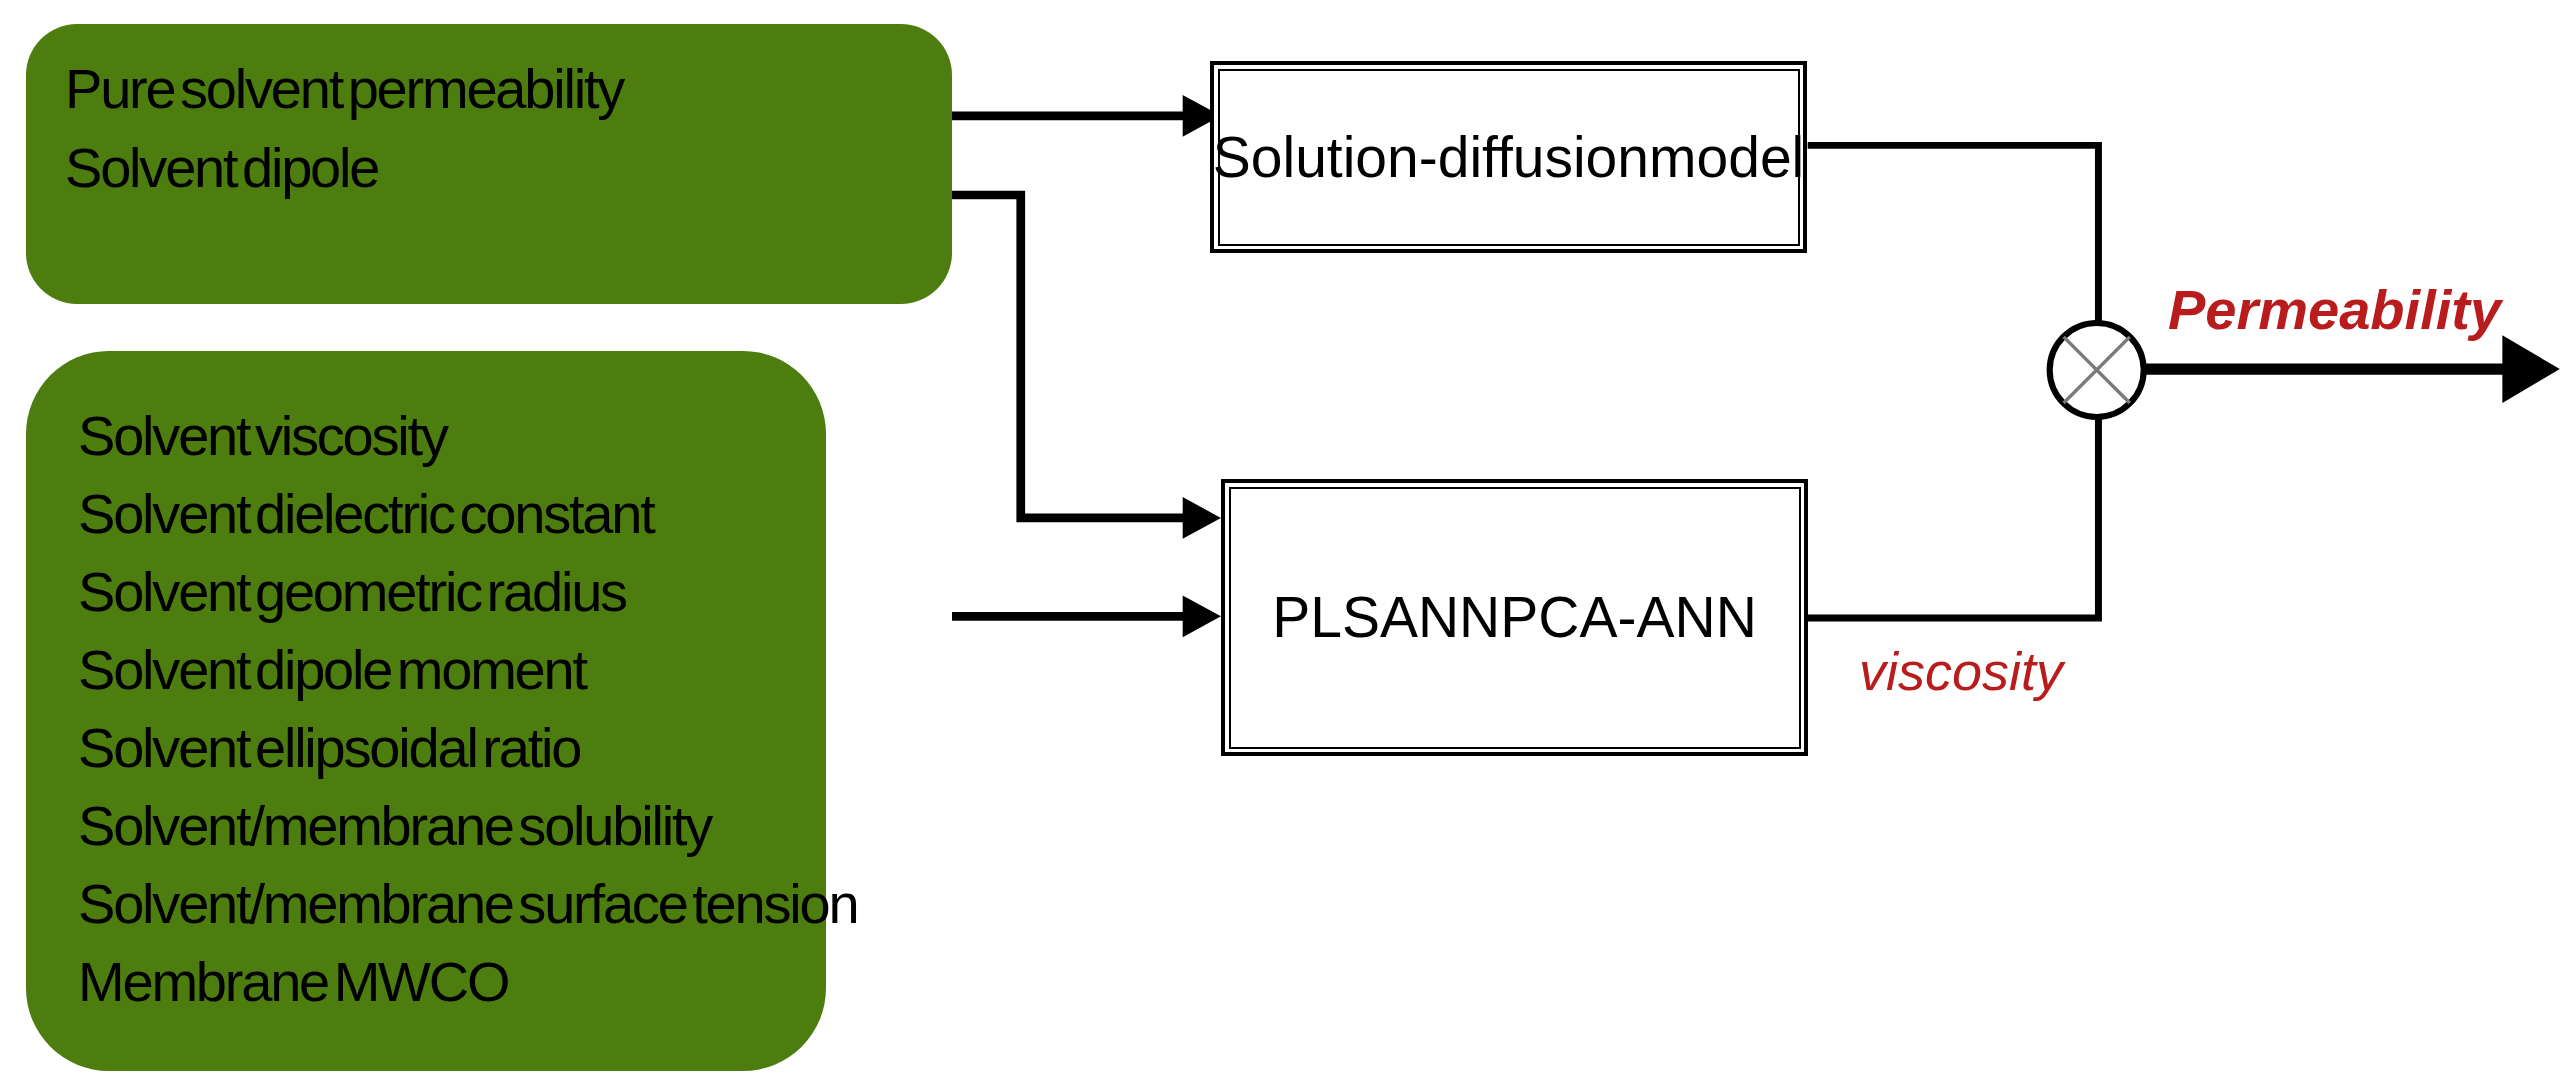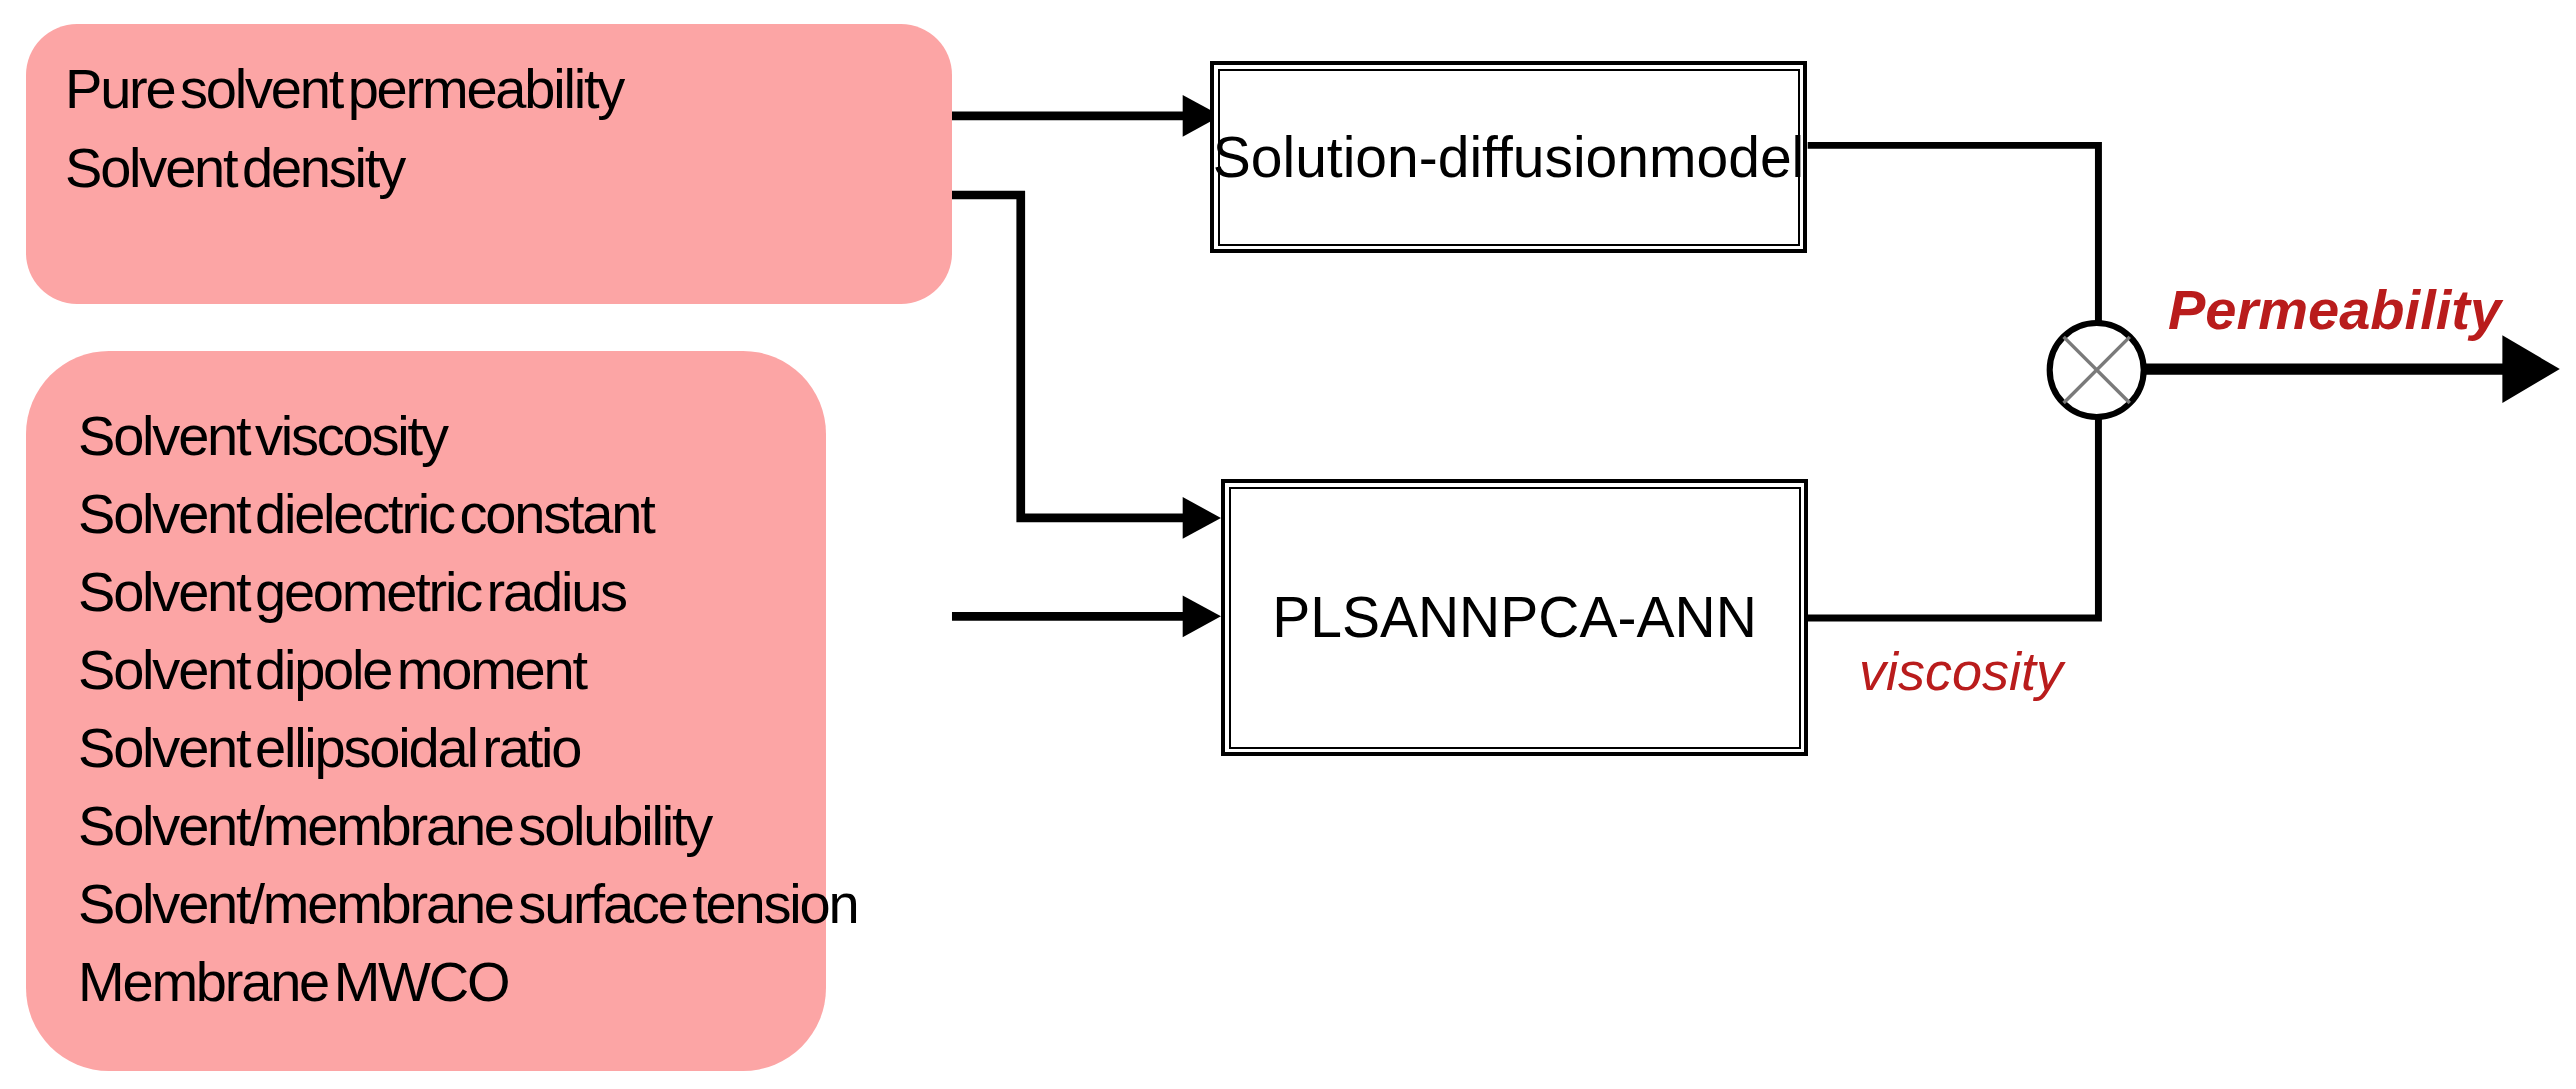--- a/index.html
+++ b/index.html
@@ -18,21 +18,21 @@
   }
   #connector-layer {
     position: absolute;
     left: 0;
     top: 0;
     width: 2576px;
     height: 1089px;
   }
   .panel {
     position: absolute;
-    background: #fca5a5;
+    background: #4d7c0f;
     box-sizing: border-box;
   }
   #panel-solution-diffusion-inputs {
     left: 26px;
     top: 24.4px;
     width: 926px;
     height: 280px;
     border-radius: 51px;
     padding: 24.4px 0 0 39px;
   }
@@ -134,21 +134,21 @@
     <circle cx="2408" cy="425" r="54" fill="#ffffff" stroke="#000" stroke-width="7"></circle>
     <line x1="2370" y1="387" x2="2446" y2="463" stroke="#7a7a7a" stroke-width="4"></line>
     <line x1="2446" y1="387" x2="2370" y2="463" stroke="#7a7a7a" stroke-width="4"></line>
 
     <line x1="2464" y1="424" x2="2878" y2="424" stroke="#000" stroke-width="13"></line>
     <polygon points="2874,385 2874,463 2940,424" fill="#000"></polygon>
   </svg>
 
   <div class="panel" id="panel-solution-diffusion-inputs">
     <div class="input-item">Pure solvent permeability</div>
-    <div class="input-item">Solvent density</div>
+    <div class="input-item">Solvent dipole</div>
   </div>
 
   <div class="panel" id="panel-data-driven-inputs">
     <div class="input-item">Solvent viscosity</div>
     <div class="input-item">Solvent dielectric constant</div>
     <div class="input-item">Solvent geometric radius</div>
     <div class="input-item">Solvent dipole moment</div>
     <div class="input-item">Solvent ellipsoidal ratio</div>
     <div class="input-item">Solvent/membrane solubility</div>
     <div class="input-item">Solvent/membrane surface tension</div>

